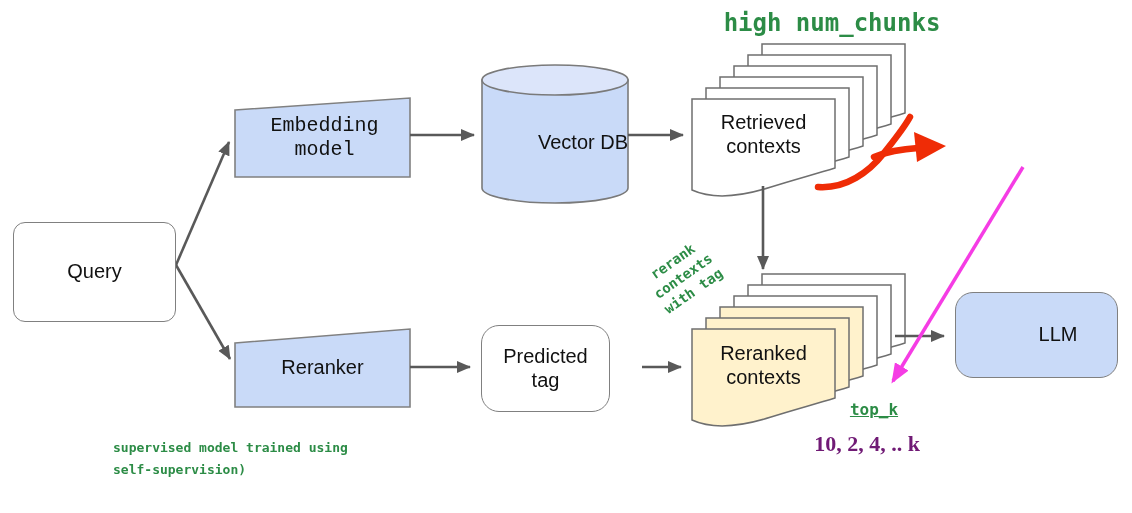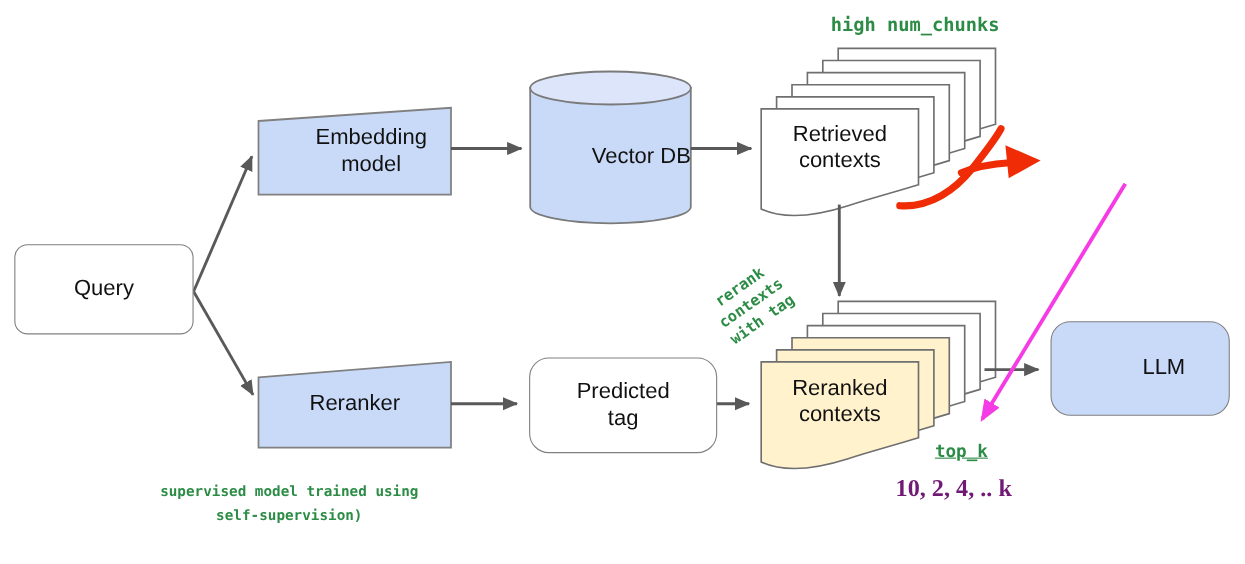--- a/index.html
+++ b/index.html
@@ -11,21 +11,21 @@
   .node{position:absolute;box-sizing:border-box;background:#fff;border:1.6px solid #808080;
         display:flex;align-items:center;justify-content:center;text-align:center;
         color:#111;font-size:20px;line-height:1.18;white-space:pre-line;}
   .node.blue{background:#c9daf8;}
   .mono{font-family:"DejaVu Sans Mono","Liberation Mono",monospace;font-weight:bold;color:#2c8c46;}
   .serifnum{font-family:"Liberation Serif","DejaVu Serif",serif;font-weight:bold;}
   .red{color:#ef2c06;}
   .magenta{color:#701a75;}
   .pink{color:#b04779;}
   .rot{transform:rotate(-35deg);}
-  .cap{position:absolute;left:113px;top:437px;width:300px;text-align:center;
+  .cap{position:absolute;left:113px;top:437px;width:300px;text-align:left;
        font-family:"DejaVu Sans Mono","Liberation Mono",monospace;font-weight:bold;
        font-size:13px;line-height:22px;color:#2c8c46;}
 </style>
 </head>
 <body>
 
 <div class="stage">
 
   <svg width="1132" height="513" viewBox="0 0 1132 513">
     <defs>
@@ -77,41 +77,41 @@
 
     <g>
       <path d="M818,187 C846,189 869,172 884,153 C895,139 904,128 910,117" fill="none" stroke="#ef2c06" stroke-width="6.5" stroke-linecap="round"></path>
       <path d="M874,157 C889,151 902,149 918,148" fill="none" stroke="#ef2c06" stroke-width="6.5" stroke-linecap="round"></path>
       <polygon points="946,146 914,132 917,162" fill="#ef2c06"></polygon>
     </g>
 
     <line x1="1023" y1="167" x2="893" y2="381" stroke="#f53ce4" stroke-width="3.5" marker-end="url(#ahm)"></line>
   </svg>
 
-  <div class="node" style="left:13px;top:222px;width:163px;height:82px;border-radius:12px;">
+  <div class="node" style="left:13px;top:222px;width:163px;height:100px;border-radius:12px;">
     <span>Query</span>
   </div>
-  <div class="node" style="left:481px;top:325px;width:171px;height:87px;border-radius:18px;">
+  <div class="node" style="left:481px;top:325px;width:129px;height:87px;border-radius:18px;">
     <span>Predicted
 tag</span>
   </div>
   <div class="node blue" style="left:955px;top:292px;width:163px;height:86px;border-radius:18px;padding-left:43px;">
     <span>LLM</span>
   </div>
 
-  <div class="lbl" style="left:250px;top:99px;width:175px;height:78px;">Embedding
+  <div class="lbl" style="left:237px;top:99px;width:175px;height:78px;font-family:Liberation Mono, monospace;">Embedding
 model</div>
   <div class="lbl" style="left:482px;top:96px;width:146px;height:93px;padding-left:28px;">Vector DB</div>
   <div class="lbl" style="left:692px;top:100px;width:143px;height:70px;">Retrieved
 contexts</div>
   <div class="lbl" style="left:235px;top:330px;width:175px;height:76px;">Reranker</div>
   <div class="lbl" style="left:692px;top:331px;width:143px;height:70px;">Reranked
 contexts</div>
 
-  <div class="lbl mono" style="left:712px;top:10px;width:240px;height:26px;font-size:17px;">high num_chunks</div>
+  <div class="lbl mono" style="left:712px;top:10px;width:240px;height:26px;font-size:24px;">high num_chunks</div>
 
 
   <div class="lbl mono rot" style="left:601px;top:247px;width:164px;height:58px;font-size:14px;line-height:1.3;">rerank
 contexts
 with tag</div>
 
   <div class="lbl mono" style="left:824px;top:400px;width:100px;height:21px;font-size:16px;text-decoration:underline;">top_k</div>
 
   <div class="lbl serifnum magenta" style="left:797px;top:429px;width:140px;height:30px;font-size:22px;">10, 2, 4, .. k</div>
 

